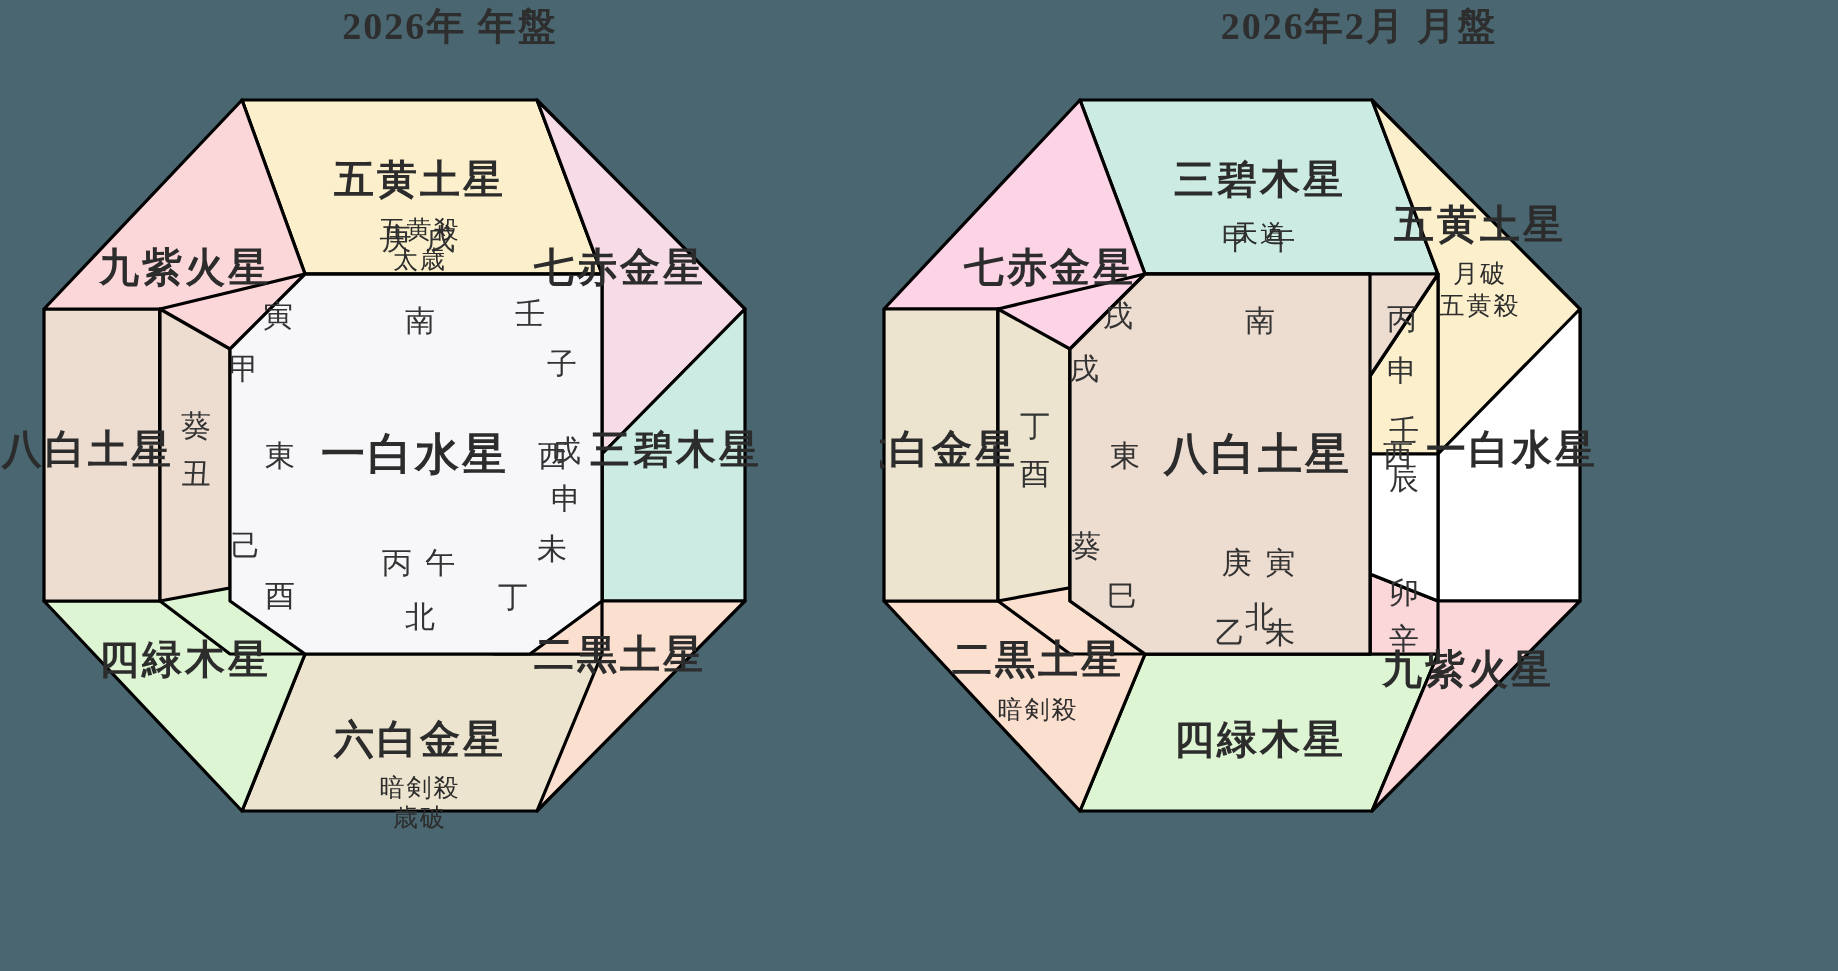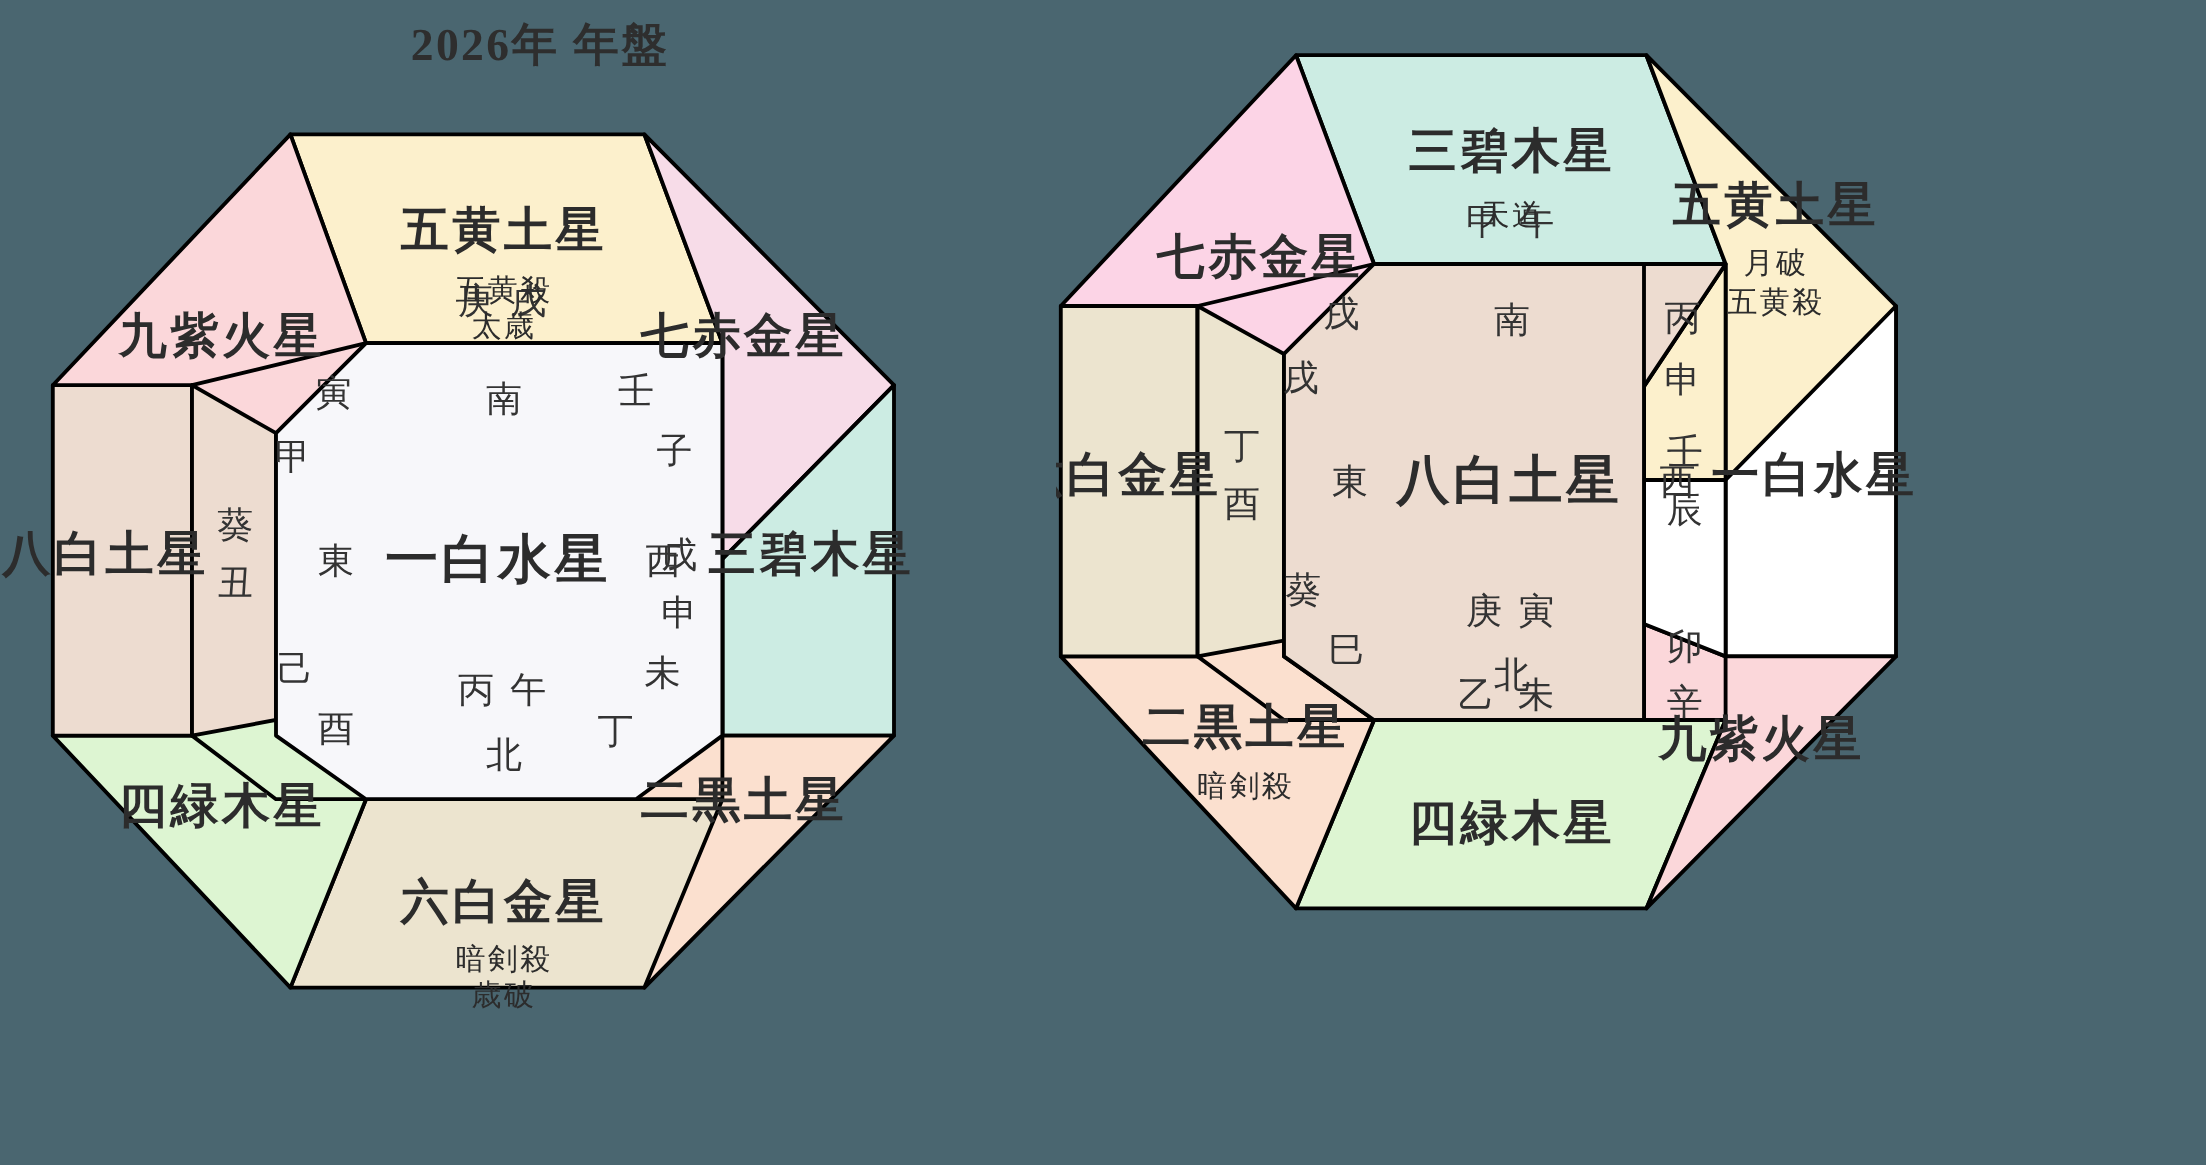--- a/index.html
+++ b/index.html
@@ -13,21 +13,21 @@
   .chart-wrap{position:absolute;top:0;}
   #chart-left{left:0;width:900px;}
   #chart-right{left:880px;width:958px;}
   .chart-title{
     text-align:center;
     font-size:38px;
     font-weight:bold;
     color:#2e2e2e;
     letter-spacing:2px;
     margin:0;
-    padding-top:14px;
+    padding-top:2px;
     height:52px;
     line-height:48px;
     font-family:"Liberation Serif","DejaVu Serif",serif;
   }
   svg{display:block;}
   .cell{stroke:#000;stroke-width:3.2;stroke-linejoin:round;}
   .star-name{
     font-family:"Liberation Serif","DejaVu Serif",serif;
     font-weight:bold;
     font-size:40px;
@@ -150,20 +150,21 @@
       <text class="vert" x="566" y="400">戌</text>
       <text class="vert" x="566" y="448">申</text>
 
       <text class="vert" x="530" y="263">壬</text>
       <text class="vert" x="562" y="313">子</text>
 
     </svg>
   </div>
 
   <div class="chart-wrap" id="chart-right">
+    <div class="chart-title">2026年2月 月盤</div>
 
     <svg width="958" height="900" viewBox="0 0 958 900">
 
       <polygon class="cell" points="200,46 492,46 558,220 265,220" fill="#ccece3"></polygon>
 
       <polygon class="cell" points="200,46 265,220 265,322 118,400 118,255 4,255" fill="#fcd4e6"></polygon>
 
       <polygon class="cell" points="492,46 700,255 700,400 558,400 558,220" fill="#fcf0cc"></polygon>
 
       <polygon class="cell" points="700,255 700,547 558,547 558,400" fill="#ffffff"></polygon>

